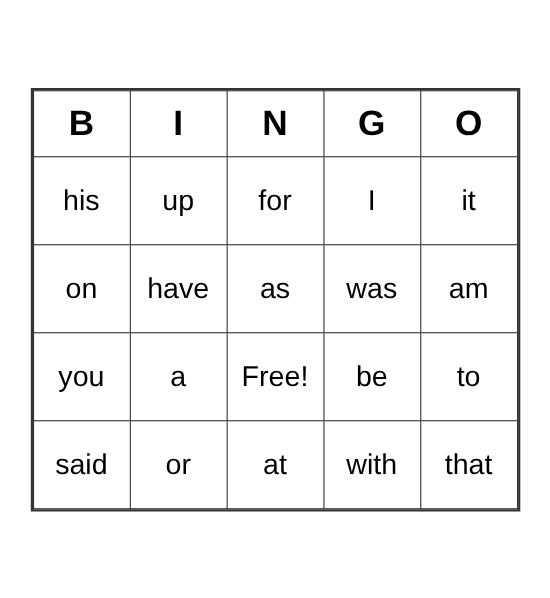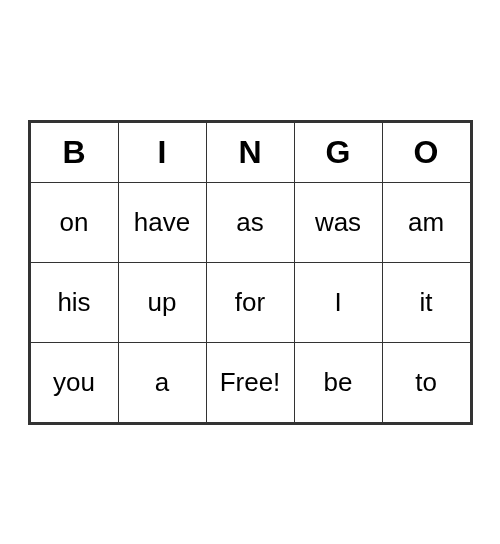--- a/index.html
+++ b/index.html
@@ -59,35 +59,42 @@
       <tr>
         <th>B</th>
         <th>I</th>
         <th>N</th>
         <th>G</th>
         <th>O</th>
       </tr>
     </thead>
     <tbody id="bingo-body">
     <tr>
+          <td>his</td>
+          <td>up</td>
+          <td>for</td>
+          <td>I</td>
+          <td>it</td>
+        </tr>
+        <tr>
           <td>on</td>
           <td>have</td>
           <td>as</td>
           <td>was</td>
           <td>am</td>
-        </tr>
-        <tr>
-          <td>his</td>
-          <td>up</td>
-          <td>for</td>
-          <td>I</td>
-          <td>it</td>
         </tr>
         <tr>
           <td>you</td>
           <td>a</td>
           <td class="free-cell" style="font-style: normal;">Free!</td>
           <td>be</td>
           <td>to</td>
         </tr>
+        <tr>
+          <td>said</td>
+          <td>or</td>
+          <td>at</td>
+          <td>with</td>
+          <td>that</td>
+        </tr>
       </tbody>
   </table>
 </div>
 
 </body></html>

